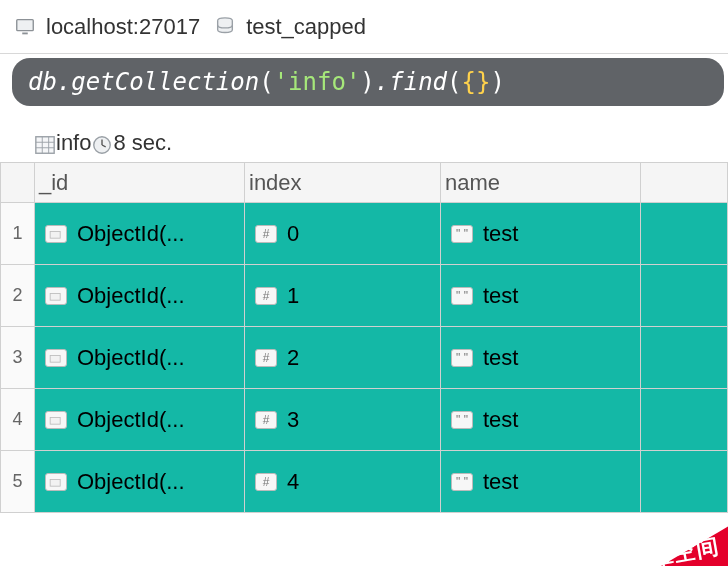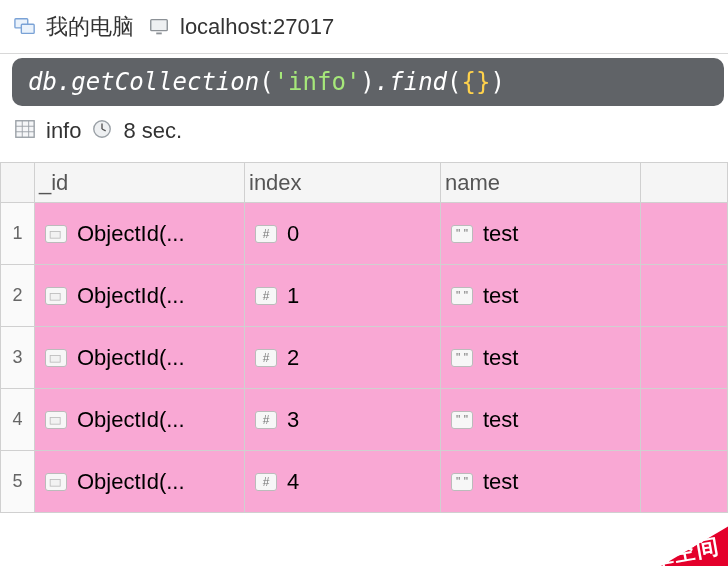--- a/index.html
+++ b/index.html
@@ -41,53 +41,53 @@
     }
     .icon svg {
       width: 100%;
       height: 100%;
     }
     
     .query-bar {
       margin: 4px 4px 6px 12px;
       background: #606367;
       color: #fff;
-      border-radius: 10px;
+      border-radius: 18px;
       padding: 10px 16px;
       font-family: "SFMono-Regular", Menlo, Consolas, monospace;
       font-size: 24px;
     }
     .query-bar .q-db { font-style: italic; color: #fff; }
     .query-bar .q-dot { font-style: italic; color: #fff; }
     .query-bar .q-func { font-style: italic; color: #fff; }
     .query-bar .q-str { color: #a6e87a; }
     .query-bar .q-brace { color: #ffd24c; }
     
     .status-bar {
       display: flex;
-      align-items: flex-start;
-      gap: 10px;
+      align-items: flex-end;
       padding: 6px 14px;
       height: 50px;
+      margin-left: 20px;
     }
     .status-bar .coll-name {
       font-size: 22px;
       color: #333;
     }
     
     .data-table {
       border-collapse: collapse;
       width: 100%;
       font-size: 22px;
     }
     .data-table th, .data-table td {
       border: 1px solid #d0d0d0;
       text-align: left;
       padding: 0;
-      background: #f9a8d4;
+      background: #14b8a6;
       vertical-align: middle;
     }
     .data-table thead th {
       background: #f5f5f5;
       font-weight: normal;
       color: #555;
       height: 40px;
       padding: 4px 4px;
     }
     .data-table thead th.rownum-head {
@@ -157,34 +157,35 @@
     .watermark-text .wm-url { font-size: 13px; letter-spacing: 0.5px; }
     .watermark-text .wm-title { font-size: 22px; font-weight: bold; letter-spacing: 1px; }
   </style>
 </head>
 <body>
 
 <div class="breadcrumb">
   <div class="breadcrumb-item">
     <span class="icon">
       <svg viewBox="0 0 24 24" fill="none">
-        <rect x="1" y="3" width="14" height="10" rx="1" stroke="#7aa2d6" stroke-width="1.5" fill="#eaf2fb"></rect>
-        <rect x="8" y="9" width="14" height="10" rx="1" stroke="#7aa2d6" stroke-width="1.5" fill="#eaf2fb"></rect>
-      </svg>
-    </span>
-    <span>我的电脑</span>
-  </div>
-  <div class="breadcrumb-item">
-    <span class="icon">
-      <svg viewBox="0 0 24 24" fill="none">
         <rect x="3" y="4" width="18" height="12" rx="1" stroke="#8c9196" stroke-width="1.5" fill="#eef0f2"></rect>
         <rect x="9" y="18" width="6" height="2" fill="#8c9196"></rect>
       </svg>
     </span>
     <span>localhost:27017</span>
+  </div>
+  <div class="breadcrumb-item">
+    <span class="icon">
+      <svg viewBox="0 0 24 24" fill="none">
+        <ellipse cx="12" cy="5" rx="8" ry="3" stroke="#9aa0a6" stroke-width="1.5" fill="#eef0f2"></ellipse>
+        <path d="M4 5 v10 a8 3 0 0 0 16 0 V5" stroke="#9aa0a6" stroke-width="1.5" fill="#eef0f2"></path>
+        <path d="M4 10 a8 3 0 0 0 16 0" stroke="#9aa0a6" stroke-width="1.5" fill="none"></path>
+      </svg>
+    </span>
+    <span>test_capped</span>
   </div>
 </div>
 
 <div class="query-bar">
   <span class="q-db">db</span><span class="q-dot">.</span><span class="q-func">getCollection</span><span>(</span><span class="q-str">'info'</span><span>)</span><span class="q-dot">.</span><span class="q-func">find</span><span>(</span><span class="q-brace">{</span><span class="q-brace">}</span><span>)</span>
 </div>
 
 <div class="status-bar">
   <span class="icon">
     <svg viewBox="0 0 24 24">

